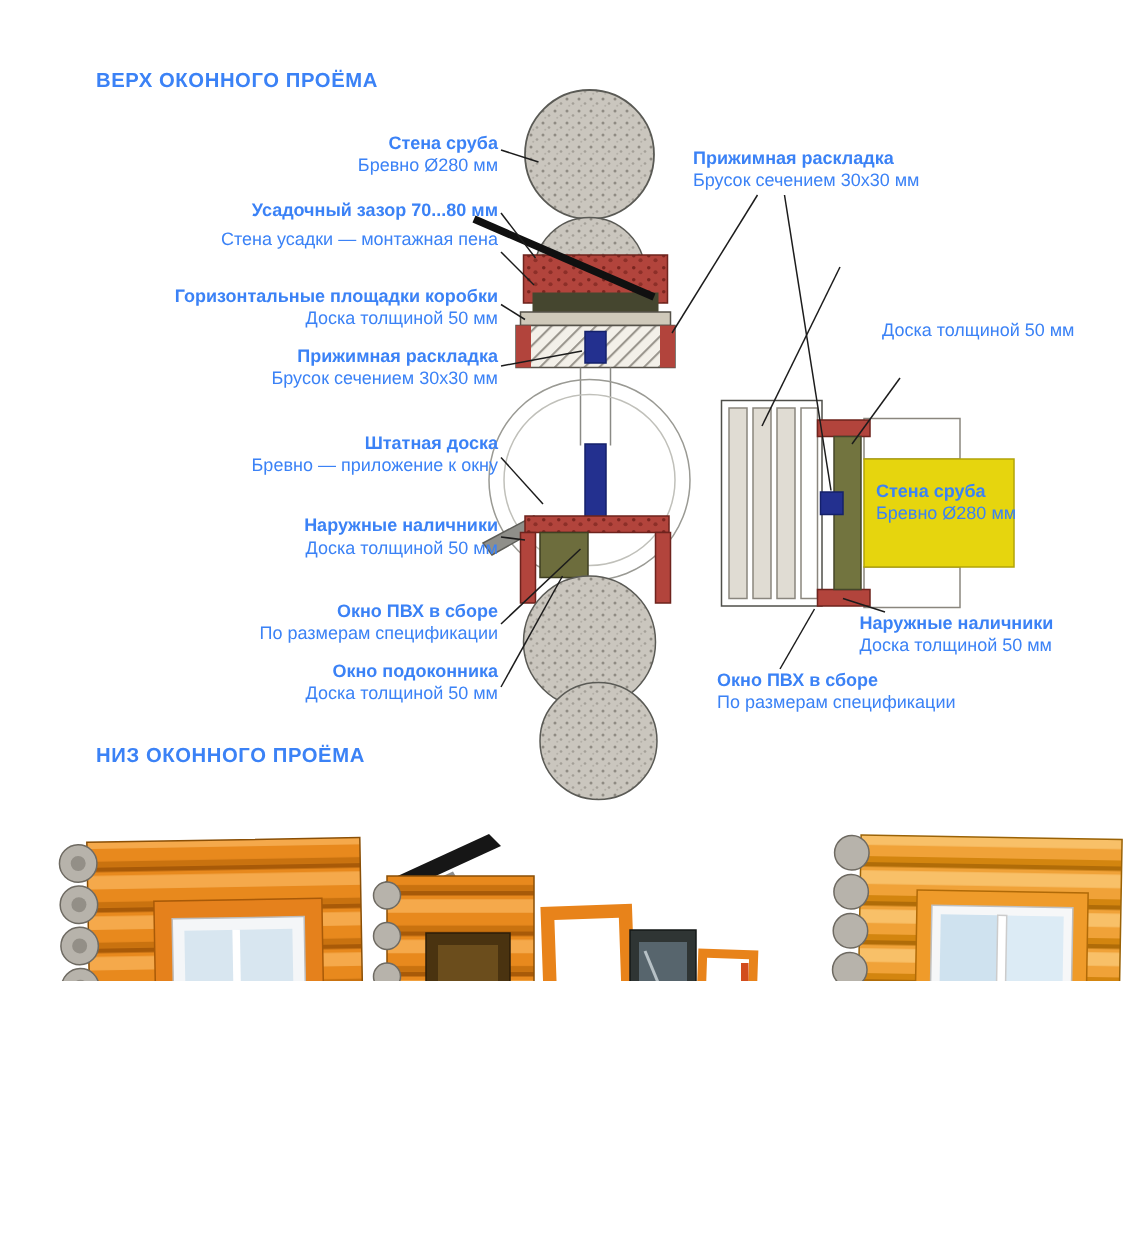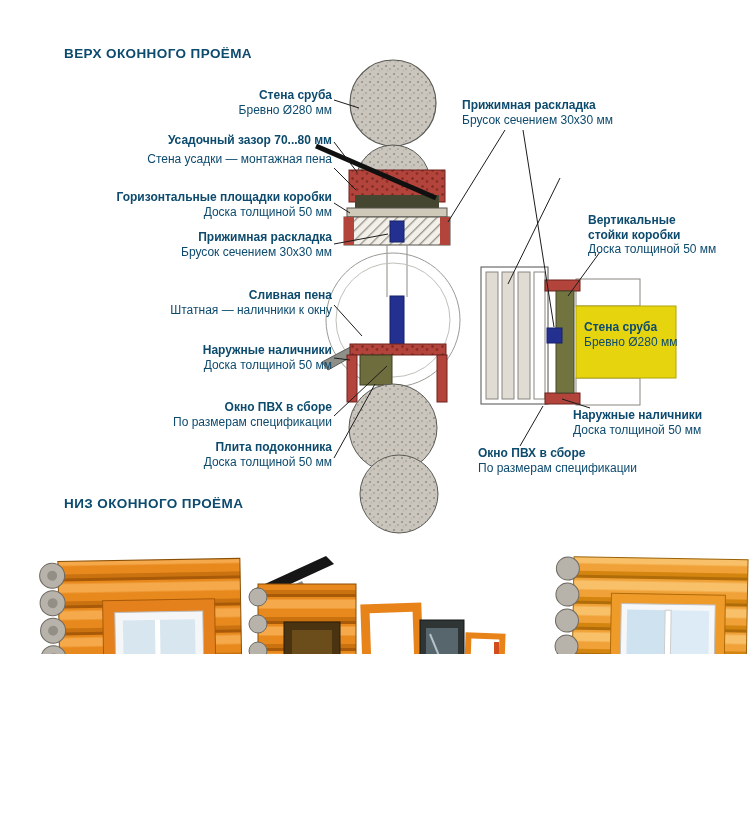--- a/index.html
+++ b/index.html
@@ -1,17 +1,17 @@
 <!DOCTYPE html>
 <html><head>
 <meta charset="utf-8">
 <style>
   html,body{margin:0;padding:0;background:#fff;}
   .canvas{position:relative;width:750px;height:654px;background:#fff;overflow:hidden;
-          font-family:"Liberation Sans", sans-serif;color:#0c4a6e;}
+          font-family:"Liberation Sans", sans-serif;color:#3b82f6;}
   .art{position:absolute;left:0;top:0;}
   .heading{position:absolute;left:64px;margin:0;font-size:13.5px;font-weight:700;letter-spacing:.4px;}
   .label{position:absolute;font-size:12px;line-height:1.22;}
   .label .t{display:block;font-weight:700;white-space:nowrap;}
   .label .d{display:block;white-space:nowrap;}
   .la{right:418px;text-align:right;}
   .lb{text-align:left;}
   .wrap .t{white-space:normal;width:100px;}
 </style>
 </head>
@@ -206,42 +206,41 @@
   </div>
   <div class="label la" style="top:190px">
     <span class="t">Горизонтальные площадки коробки</span>
     <span class="d">Доска толщиной 50 мм</span>
   </div>
   <div class="label la" style="top:230px">
     <span class="t">Прижимная раскладка</span>
     <span class="d">Брусок сечением 30x30 мм</span>
   </div>
   <div class="label la" style="top:288px">
-    <span class="t">Сливная пена</span>
-    <span class="d">Штатная — наличники к окну</span>
+    <span class="t">Штатная доска</span>
+    <span class="d">Бревно — приложение к окну</span>
   </div>
   <div class="label la" style="top:343px">
     <span class="t">Наружные наличники</span>
     <span class="d">Доска толщиной 50 мм</span>
   </div>
   <div class="label la" style="top:400px">
     <span class="t">Окно ПВХ в сборе</span>
     <span class="d">По размерам спецификации</span>
   </div>
   <div class="label la" style="top:440px">
-    <span class="t">Плита подоконника</span>
+    <span class="t">Окно подоконника</span>
     <span class="d">Доска толщиной 50 мм</span>
   </div>
 
   <div class="label lb" style="left:462px;top:98px">
     <span class="t">Прижимная раскладка</span>
     <span class="d">Брусок сечением 30x30 мм</span>
   </div>
   <div class="label lb wrap" style="left:588px;top:213px">
-    <span class="t">Вертикальные стойки коробки</span>
     <span class="d">Доска толщиной 50 мм</span>
   </div>
   <div class="label lb" style="left:584px;top:320px">
     <span class="t">Стена сруба</span>
     <span class="d">Бревно Ø280 мм</span>
   </div>
   <div class="label lb" style="left:573px;top:408px">
     <span class="t">Наружные наличники</span>
     <span class="d">Доска толщиной 50 мм</span>
   </div>

